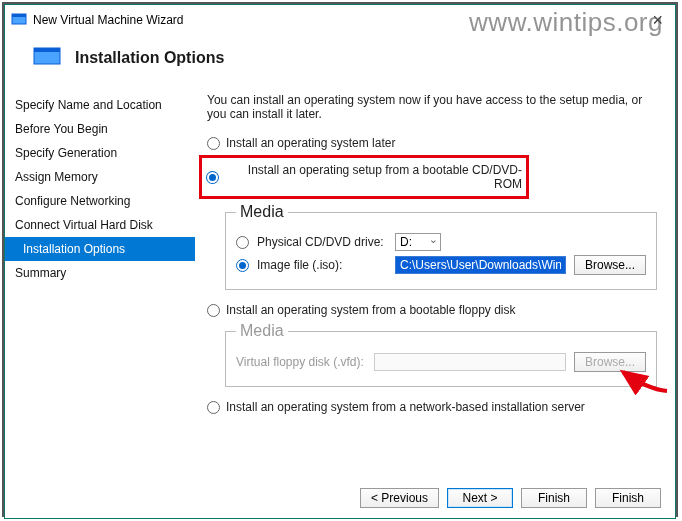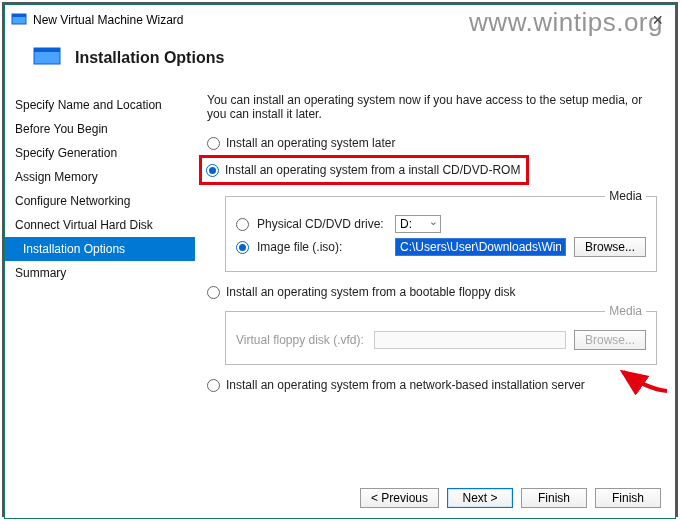--- a/index.html
+++ b/index.html
@@ -18,21 +18,21 @@
   .side-item.selected { background: #0078d4; color: #fff; padding-left: 18px; }
   .main { flex: 1; padding: 0 18px 0 12px; font-size: 12px; color: #222; position: relative; }
   .intro { margin-bottom: 12px; }
   .radio-row { display: flex; align-items: center; gap: 6px; padding: 3px 0; text-align: right; }
   .radio-outer { width: 13px; height: 13px; border-radius: 50%; border: 1px solid #666; display: inline-flex; align-items: center; justify-content: center; background: #fff; }
   .radio-outer.checked { border-color: #0066cc; }
   .radio-inner { width: 7px; height: 7px; border-radius: 50%; background: #0066cc; }
   .highlight-box { border: 3px solid #e3000f; padding: 2px 4px; margin: 2px 0 4px -8px; width: 330px; }
   fieldset.media { border: 1px solid #bbb; margin: 2px 0 10px 18px; padding: 8px 10px 10px 10px; position: relative; }
   fieldset.media.disabled { color: #999; }
-  legend { padding: 0 4px; font-size: 12px; text-align: right; }
+  legend { padding: 0 4px; font-size: 16px; }
   .field-row { display: flex; align-items: center; gap: 8px; margin: 4px 0; }
   .field-label { min-width: 130px; }
   select.dd { border: 1px solid #999; background: #fff; font-size: 12px; padding: 1px 14px 1px 4px; appearance: none; width: 46px; }
   .dd-wrap { position: relative; display: inline-block; }
   .dd-wrap::after { content: "⌄"; position: absolute; right: 3px; top: 0; font-size: 11px; color: #666; pointer-events: none; }
   input.iso { flex: 1; border: 1px solid #3a7bd5; padding: 1px 4px; font-size: 12px; color: #fff; background: #0a5fd6; }
   .btn { border: 1px solid #999; background: linear-gradient(#fdfdfd,#efefef); font-size: 12px; padding: 2px 10px; min-width: 66px; cursor: pointer; }
   .btn.primary { border: 1px solid #0078d4; box-shadow: inset 0 0 0 1px #cce4f7; }
   .btn[disabled] { color: #aaa; cursor: default; }
   .vfd-input { border: 1px solid #ccc; background: #fafafa; flex: 1; height: 18px; }
@@ -86,21 +86,21 @@
       <div class="radio-row">
         <span class="radio-outer"></span>
         <span>Install an operating system later</span>
       </div>
 
       <div class="highlight-box">
         <div class="radio-row">
           <span class="radio-outer checked">
               <span class="radio-inner"></span>
             </span>
-          <span>Install an operating system from a install CD/DVD-ROM</span>
+          <span>Install an operating setup from a bootable CD/DVD-ROM</span>
         </div>
       </div>
 
       <fieldset class="media">
         <legend>Media</legend>
         <div class="field-row">
           <span class="radio-outer"></span>
           <span class="field-label">Physical CD/DVD drive:</span>
           <span class="dd-wrap">
             <select class="dd">

